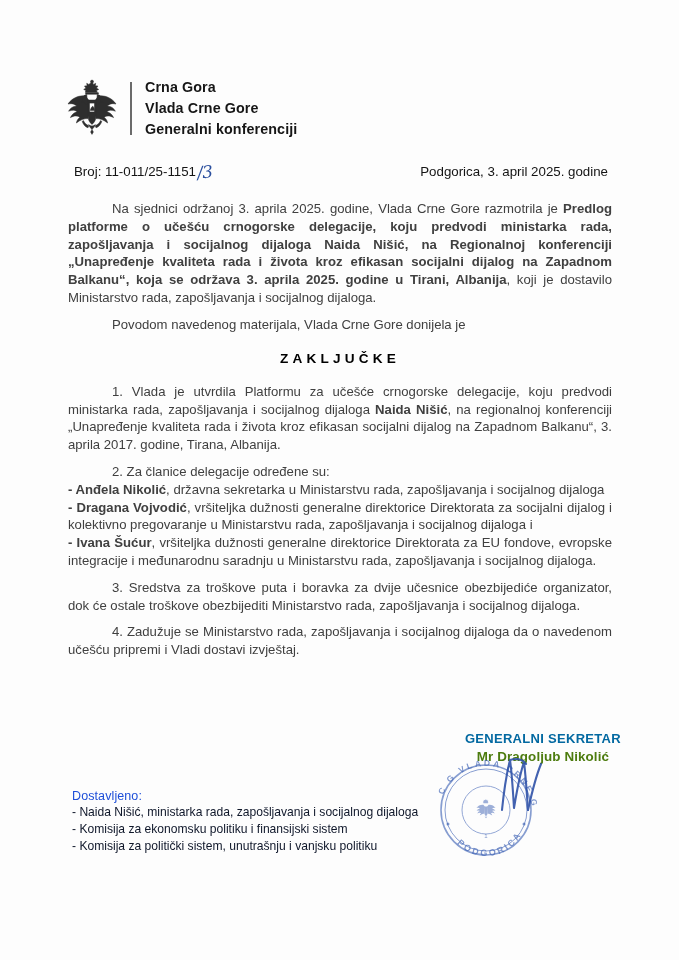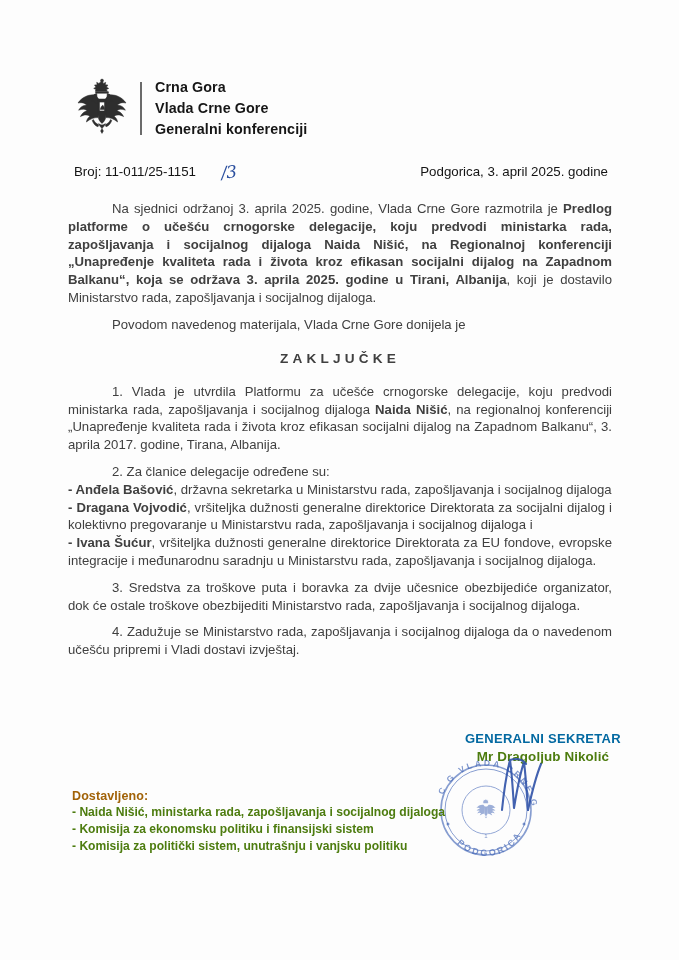--- a/index.html
+++ b/index.html
@@ -20,23 +20,24 @@
 
   .page {
     position: absolute;
     inset: 0;
     background: #fdfdfd;
   }
 
   
   .letterhead {
     position: absolute;
-    left: 74px;
+    left: 64px;
     top: 78px;
     display: flex;
+    align-items: center;
     gap: 0px;
   }
   .emblem {
     width: 56px;
     height: 60px;
     flex: 0 0 56px;
     display: block;
   }
   .header-rule {
     width: 2px;
@@ -64,21 +65,21 @@
     position: absolute;
     left: 74px;
     top: 160px;
     width: 534px;
     display: flex;
     align-items: baseline;
     justify-content: space-between;
     font-size: 13.3px;
     color: #141414;
   }
-  .meta-left { display: flex; align-items: baseline; white-space: nowrap; gap: 24px; }
+  .meta-left { display: flex; align-items: baseline; white-space: nowrap; }
   .handwritten-no {
     font-family: "DejaVu Serif", serif;
     font-size: 17px;
     font-style: italic;
     color: #2b4f9e;
     margin-left: 1px;
     transform: translateY(2px) rotate(-6deg);
     display: inline-block;
     letter-spacing: -0.5px;
   }
@@ -103,21 +104,21 @@
   .sp-sm { height: 9px; }
   .sp-lg { height: 17px; }
   b, strong { font-weight: bold; }
 
   .decision-title {
     text-align: center;
     font-size: 13.6px;
     font-weight: bold;
     letter-spacing: 4.2px;
     margin: 0;
-    color: #404040;
+    color: #000000;
   }
 
   
   .signature-block {
     position: absolute;
     right: 58px;
     top: 730px;
     text-align: center;
     line-height: 1.35;
   }
@@ -155,31 +156,30 @@
 
   
   .dostavljeno {
     position: absolute;
     left: 72px;
     top: 789px;
     width: 420px;
   }
   .dostavljeno-title {
     font-size: 12.5px;
-    font-weight: bold;
-    color: #a16207;
+    font-weight: normal;
+    color: #1d4ed8;
     margin: 0 0 1px 0;
     letter-spacing: 0.1px;
   }
   .dostavljeno-item {
     font-size: 12.1px;
-    color: #4d7c0f;
+    color: #0f172a;
     line-height: 1.41;
     white-space: nowrap;
-    font-weight: bold;
   }
 </style>
 </head>
 <body>
 
 <div class="page">
 
   <div class="letterhead">
     <span class="emblem">
       <svg class="emblem-svg" viewBox="0 0 56 60" width="56" height="60" xmlns="http://www.w3.org/2000/svg">
@@ -233,21 +233,21 @@
 
     <div class="sp-lg"></div>
     <p class="decision-title">ZAKLJUČKE</p>
     <div class="sp-lg"></div>
 
     <p class="para indent"><span>1. Vlada je utvrdila Platformu za učešće crnogorske delegacije, koju predvodi ministarka rada, zapošljavanja i socijalnog dijaloga </span><b>Naida Nišić</b><span>, na regionalnoj konferenciji „Unapređenje kvaliteta rada i života kroz efikasan socijalni dijalog na Zapadnom Balkanu“, 3. aprila 2017. godine, Tirana, Albanija.</span></p>
 
     <div class="sp-sm"></div>
     <p class="para indent">2. Za članice delegacije određene su:</p>
 
-    <p class="para"><b>- Anđela Bašović</b><span>, državna sekretarka u Ministarstvu rada, zapošljavanja i socijalnog dijaloga</span></p>
+    <p class="para"><b>- Anđela Nikolić</b><span>, državna sekretarka u Ministarstvu rada, zapošljavanja i socijalnog dijaloga</span></p>
 
     <p class="para"><b>- Dragana Vojvodić</b><span>, vršiteljka dužnosti generalne direktorice Direktorata za socijalni dijalog i kolektivno pregovaranje u Ministarstvu rada, zapošljavanja i socijalnog dijaloga i</span></p>
 
     <p class="para"><b>- Ivana Šućur</b><span>, vršiteljka dužnosti generalne direktorice Direktorata za EU fondove, evropske integracije i međunarodnu saradnju u Ministarstvu rada, zapošljavanja i socijalnog dijaloga.</span></p>
 
     <div class="sp-sm"></div>
     <p class="para indent">3. Sredstva za troškove puta i boravka za dvije učesnice obezbijediće organizator, dok će ostale troškove obezbijediti Ministarstvo rada, zapošljavanja i socijalnog dijaloga.</p>
 
     <div class="sp-sm"></div>
     <p class="para indent">4. Zadužuje se Ministarstvo rada, zapošljavanja i socijalnog dijaloga da o navedenom učešću pripremi i Vladi dostavi izvještaj.</p>

